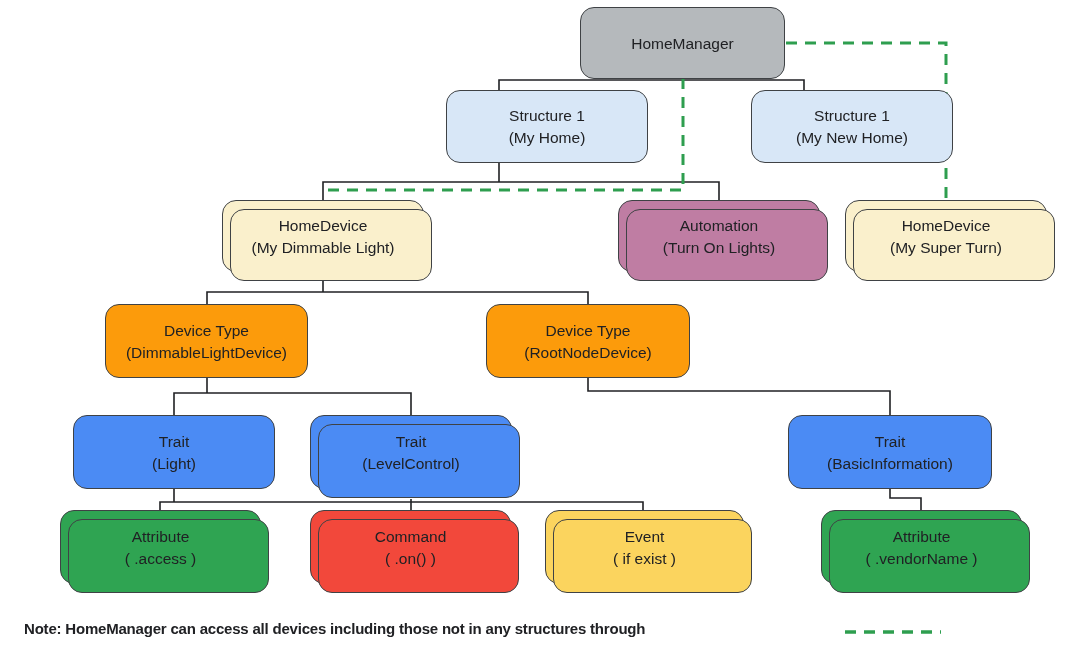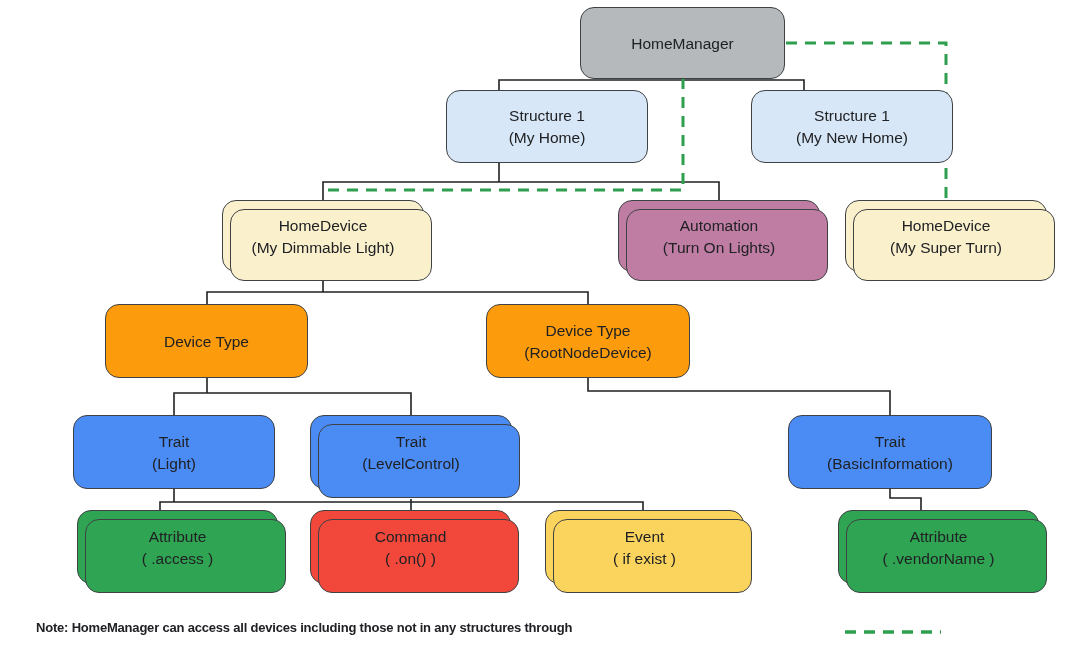--- a/index.html
+++ b/index.html
@@ -22,26 +22,26 @@
   .stacked::before{
     content:"";position:absolute;left:7px;top:8px;width:100%;height:100%;
     background:inherit;border:inherit;border-radius:inherit;z-index:-1;
   }
   .c-gray{background:var(--gray);}
   .c-lightblue{background:var(--light-blue);margin-left:48px;}
   .c-cream{background:var(--cream);justify-content:center;}
   .c-purple{background:var(--purple);text-align:right;}
   .c-orange{background:var(--orange);}
   .c-blue{background:var(--blue);justify-content:center;}
-  .c-green{background:var(--green);margin-left:17px;}
+  .c-green{background:var(--green);}
   .c-red{background:var(--red);}
   .c-yellow{background:var(--yellow);}
   .note{
-    position:absolute;left:36px;top:620px;width:800px;z-index:1;
-    font-size:13px;font-weight:700;color:var(--text);letter-spacing:-0.2px;
+    position:absolute;left:24px;top:620px;width:800px;z-index:1;
+    font-size:15px;font-weight:700;color:var(--text);letter-spacing:-0.2px;
   }
 </style>
 </head>
 <body>
 
 <div class="canvas">
 
   <svg class="wires" width="1072" height="652" viewBox="0 0 1072 652">
 
     <path d="M683 75 V82 M499 92 V80 H804 V92" fill="none" stroke="var(--line)" stroke-width="1.6"></path>
@@ -82,20 +82,21 @@
     <span class="s">(Turn On Lights)</span>
   </div>
 
   <div class="node c-cream stacked" style="left:845px;top:200px;width:202px;height:72px;">
     <span class="t">HomeDevice</span>
     <span class="s">(My Super Turn)</span>
   </div>
 
   <div class="node c-orange" style="left:105px;top:304px;width:203px;height:74px;">
     <span class="t">Device Type</span>
+    <span class="s">(DimmableLightDevice)</span>
   </div>
 
   <div class="node c-orange" style="left:486px;top:304px;width:204px;height:74px;">
     <span class="t">Device Type</span>
     <span class="s">(RootNodeDevice)</span>
   </div>
 
   <div class="node c-blue" style="left:73px;top:415px;width:202px;height:74px;">
     <span class="t">Trait</span>
     <span class="s">(Light)</span>

